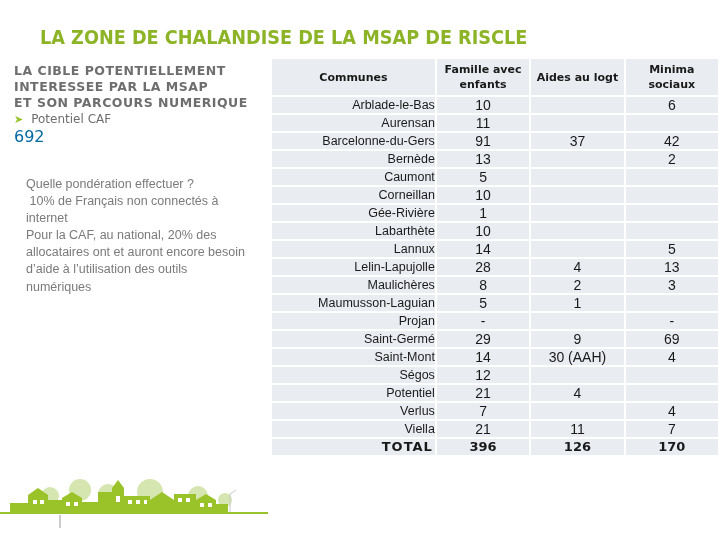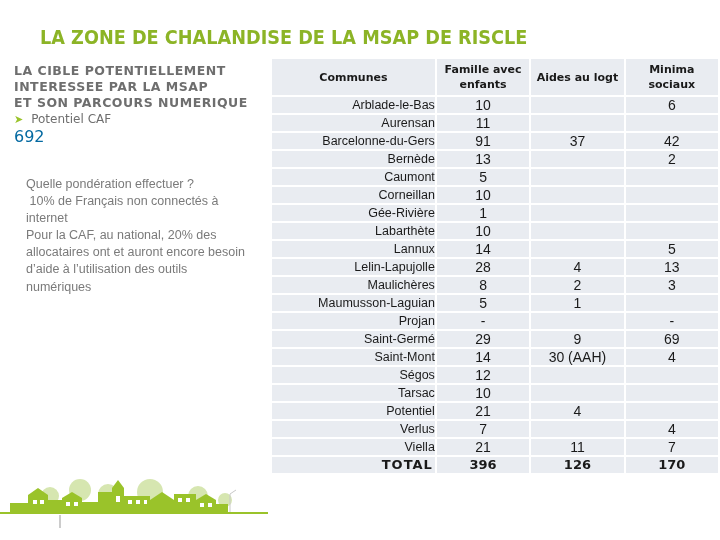--- a/index.html
+++ b/index.html
@@ -150,26 +150,20 @@
       </tr>
       <tr>
         <td class="commune">Saint-Mont</td>
         <td class="num">14</td>
         <td class="num">30 (AAH)</td>
         <td class="num">4</td>
       </tr>
       <tr>
         <td class="commune">Ségos</td>
         <td class="num">12</td>
-        <td class="num"></td>
-        <td class="num"></td>
-      </tr>
-      <tr>
-        <td class="commune">Tarsac</td>
-        <td class="num">10</td>
         <td class="num"></td>
         <td class="num"></td>
       </tr>
       <tr>
         <td class="commune">Potentiel</td>
         <td class="num">21</td>
         <td class="num">4</td>
         <td class="num"></td>
       </tr>
       <tr>

